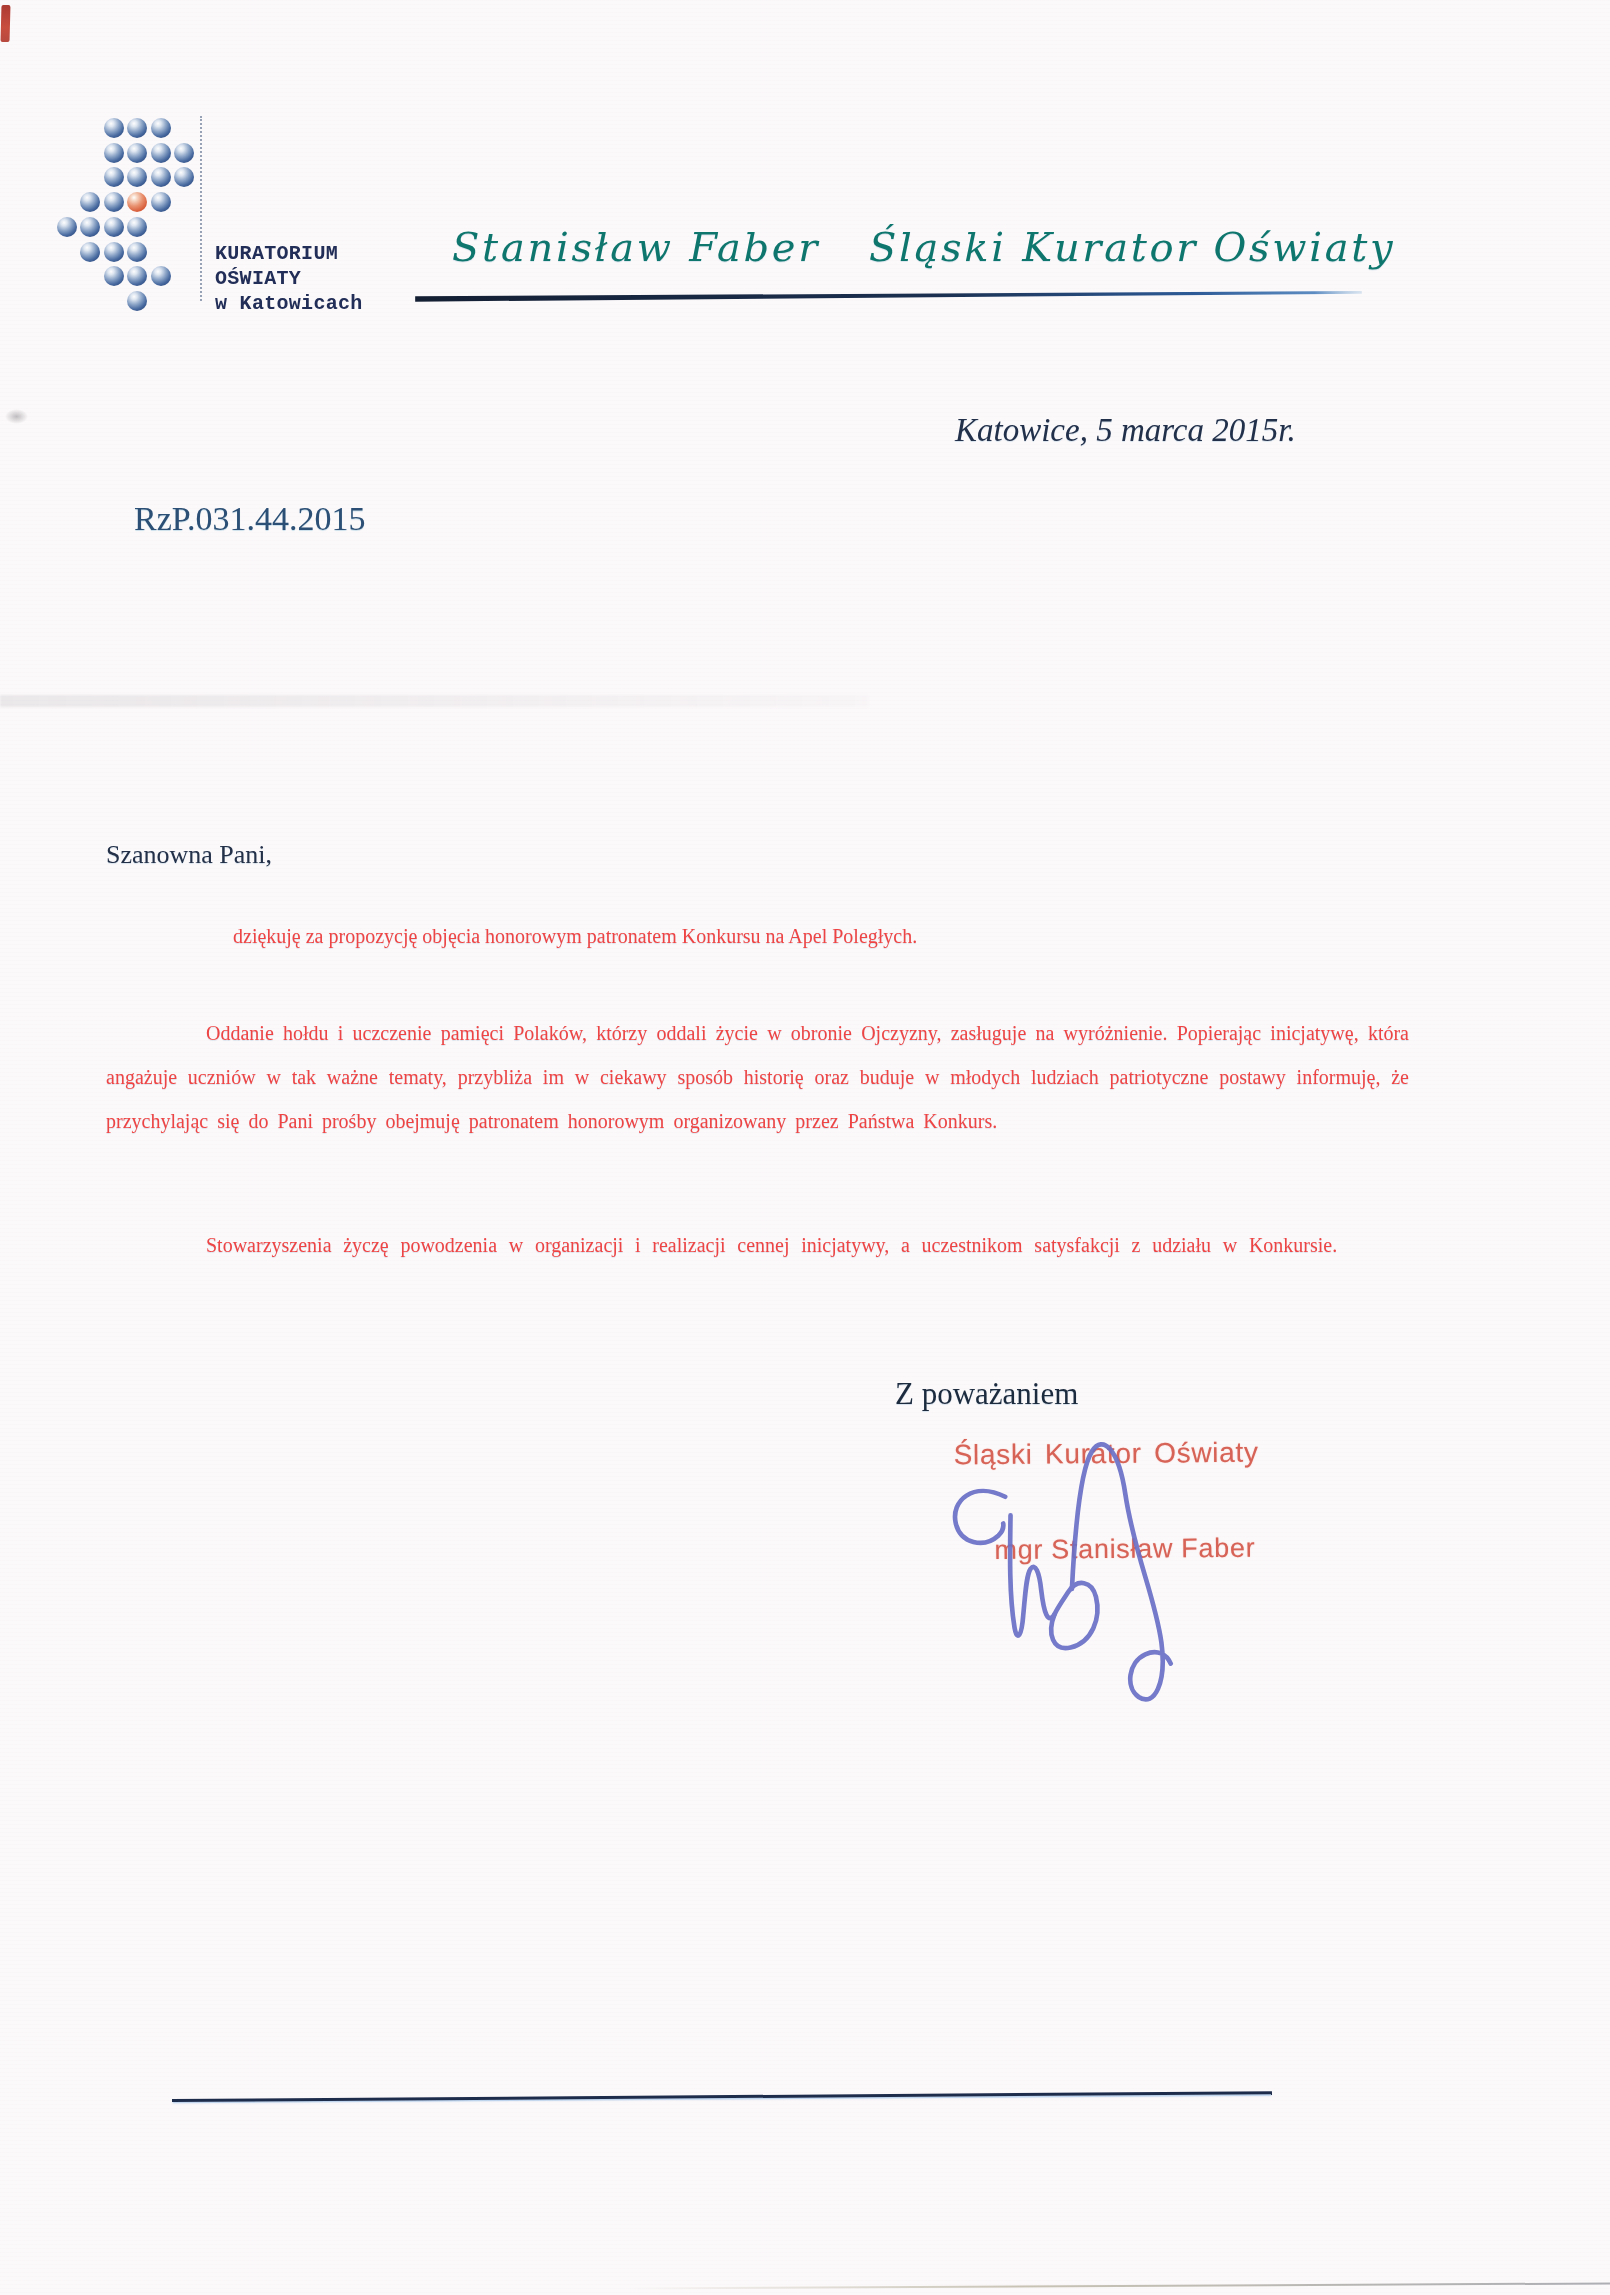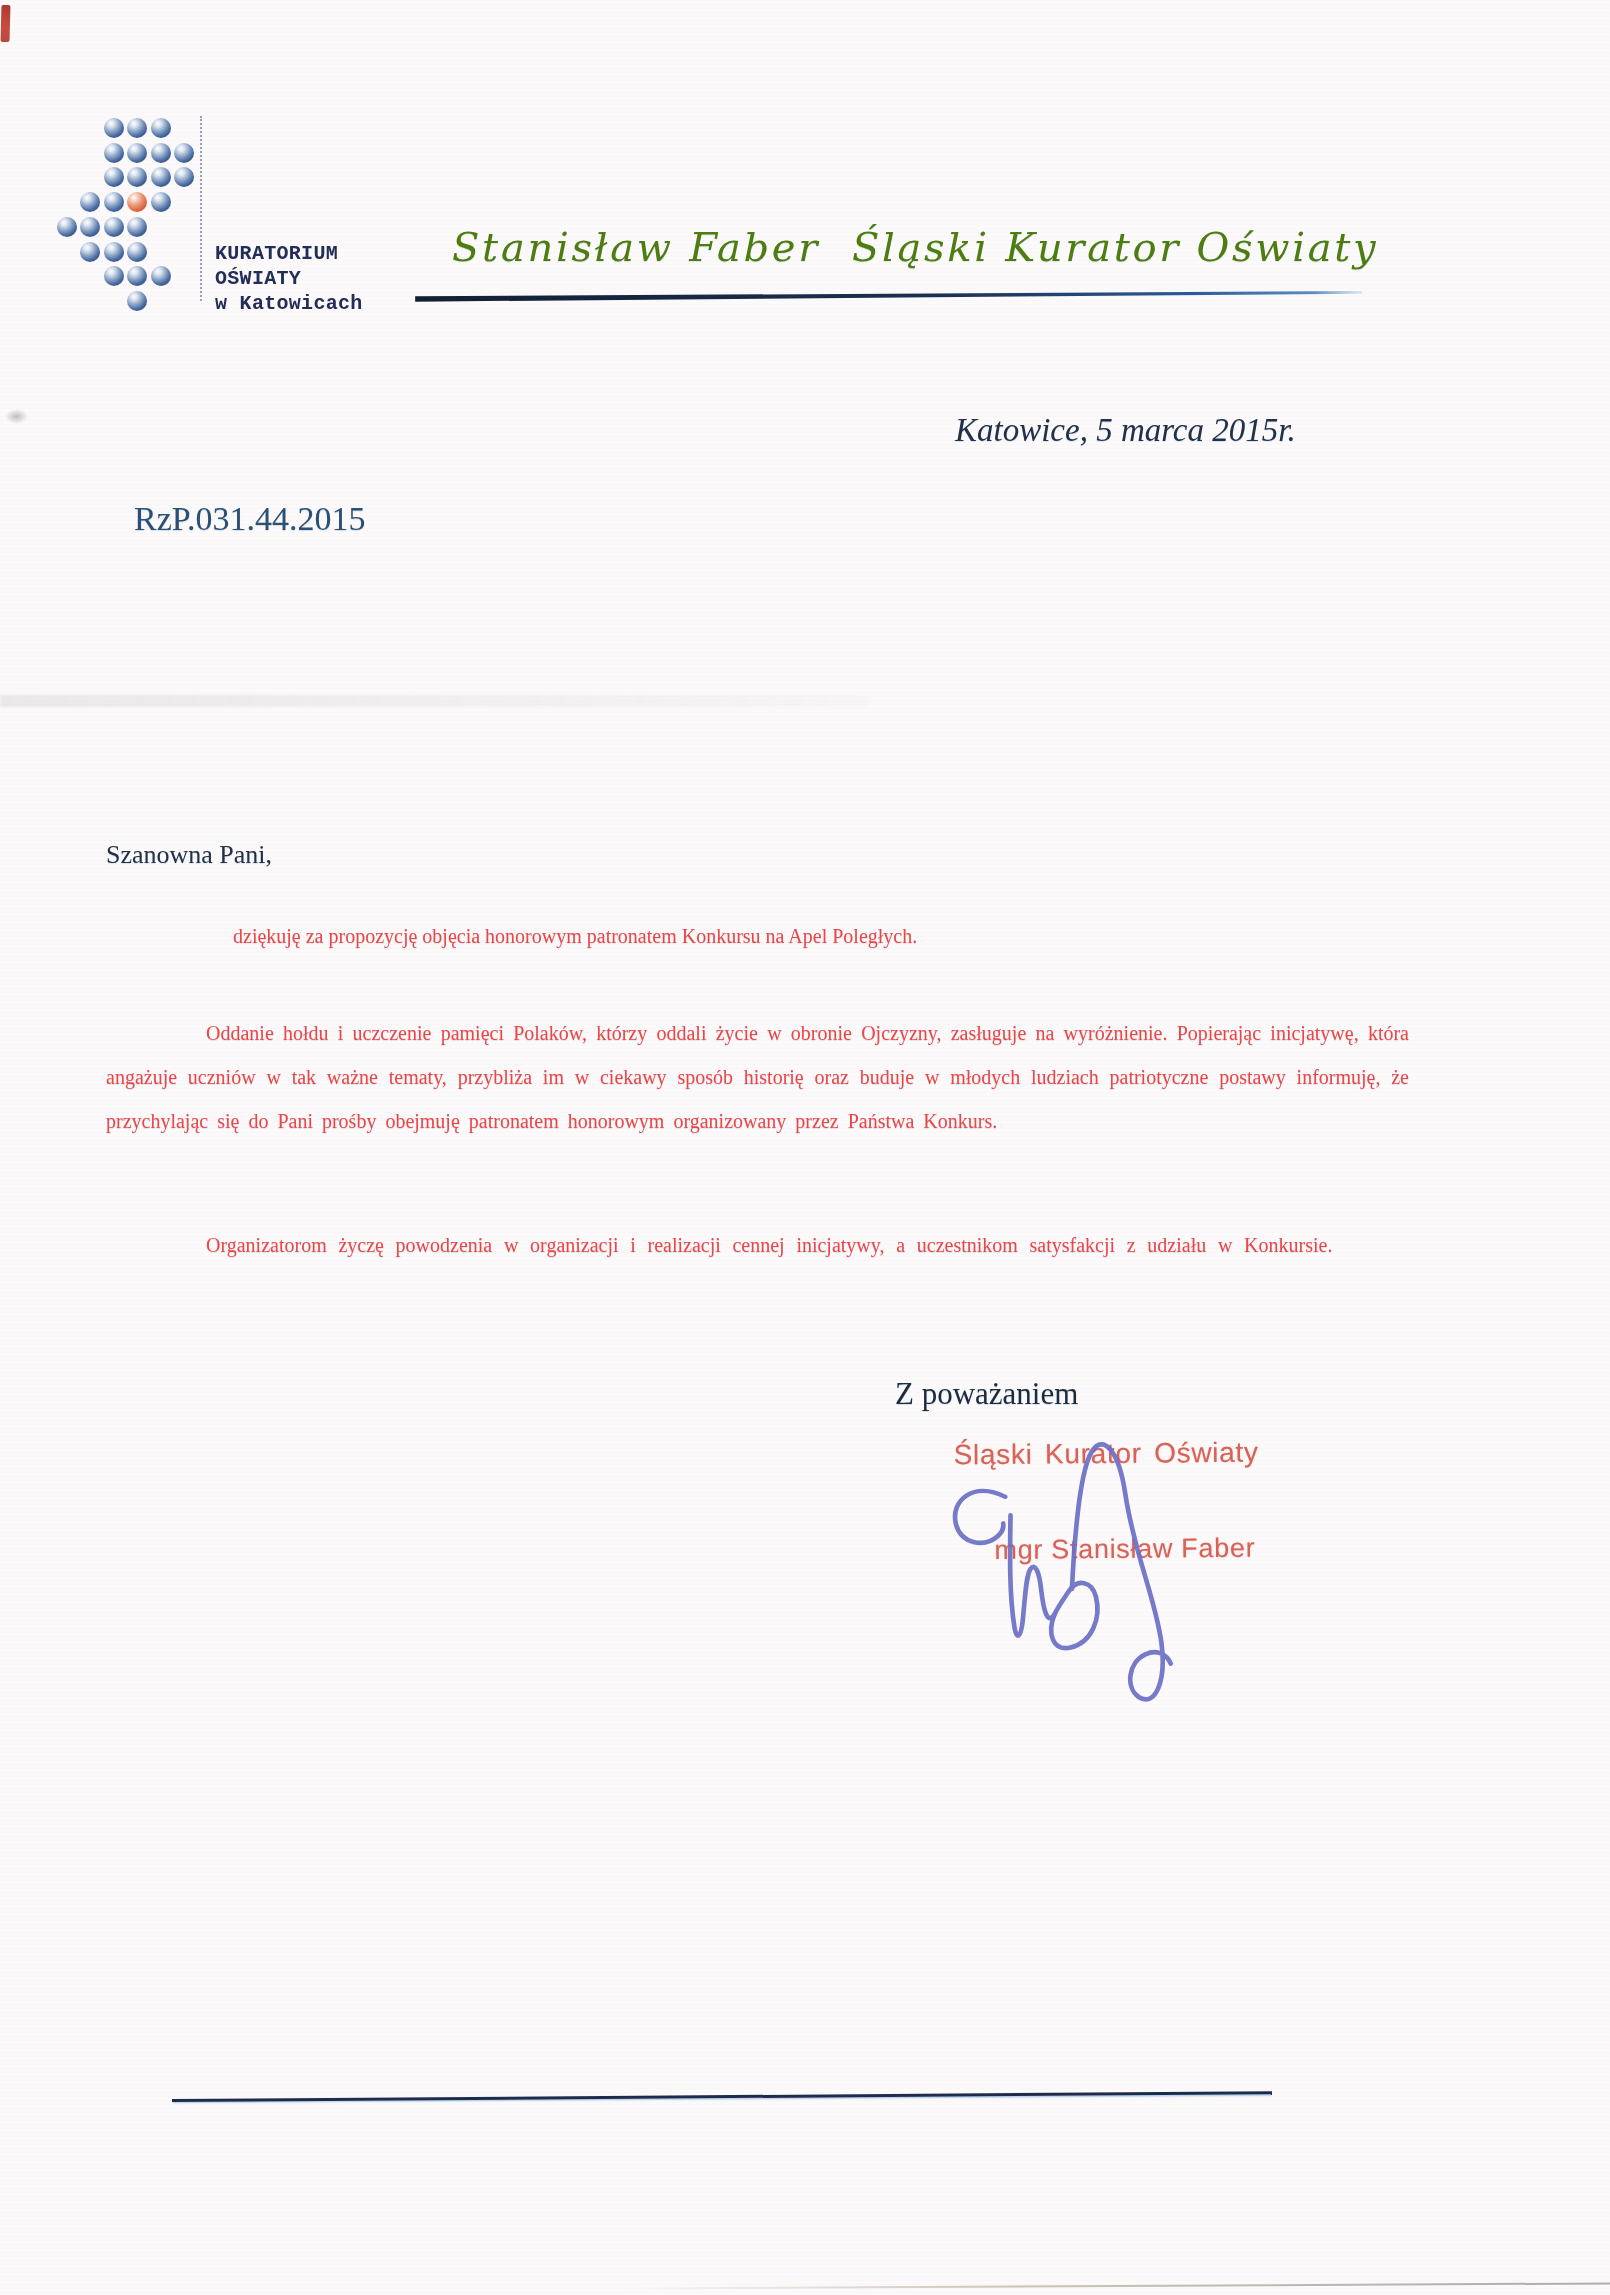--- a/index.html
+++ b/index.html
@@ -65,23 +65,23 @@
   .logo-text {
     position: absolute; left: 215px; top: 241px;
     font-family: Liberation Mono, monospace;
     font-weight: bold; font-size: 20px; line-height: 25px;
     color: #222e57; letter-spacing: 0.3px;
   }
 
   
   .header-script {
     position: absolute; left: 452px; top: 224px; width: 909px;
-    display: flex; gap: 32px; white-space: nowrap;
+    display: flex; gap: 49px; white-space: nowrap;
     font-family: "DejaVu Serif", serif; font-style: italic;
-    font-size: 40px; letter-spacing: 2.7px; color: #4d7c0f;
+    font-size: 40px; letter-spacing: 2.7px; color: #0f766e;
     text-shadow: 0 1.3px 0.7px rgba(70,140,185,0.18);
   }
   .header-rule { position: absolute; left: 414px; top: 291px; }
 
   
   .place-date {
     position: absolute; left: 955px; top: 412px;
     font-size: 33px; color: #22304a;
     text-shadow: 0 1.3px 0.7px rgba(70,140,185,0.2);
     font-style: italic;
@@ -203,21 +203,21 @@
     <polygon points="0,8 1420,0 1420,4 0,16" fill="url(#ruleGrad)"></polygon>
   </svg>
 
   <div class="place-date">Katowice, 5 marca 2015r.</div>
   <div class="reference">RzP.031.44.2015</div>
 
 
   <div class="salutation">Szanowna Pani,</div>
   <p class="para para-1">dziękuję za propozycję objęcia honorowym patronatem Konkursu na Apel Poległych.</p>
   <p class="para para-2">Oddanie hołdu i uczczenie pamięci Polaków, którzy oddali życie w obronie Ojczyzny, zasługuje na wyróżnienie. Popierając inicjatywę, która angażuje uczniów w tak ważne tematy, przybliża im w ciekawy sposób historię oraz buduje w młodych ludziach patriotyczne postawy informuję, że przychylając się do Pani prośby obejmuję patronatem honorowym organizowany przez Państwa Konkurs.</p>
-  <p class="para para-3">Organizatorom życzę powodzenia w organizacji i realizacji cennej inicjatywy, a uczestnikom satysfakcji z udziału w Konkursie.</p>
+  <p class="para para-3">Stowarzyszenia życzę powodzenia w organizacji i realizacji cennej inicjatywy, a uczestnikom satysfakcji z udziału w Konkursie.</p>
 
   <div class="valediction">Z poważaniem</div>
 
   <div class="stamp">
     <div class="stamp-line1">Śląski Kurator Oświaty</div>
     <div class="stamp-line2">mgr Stanisław Faber</div>
   </div>
 
   <svg class="signature" width="374" height="287" viewBox="0 0 560 430">
     <g fill="none" stroke="#6a70c6" stroke-width="7" stroke-linecap="round" opacity="0.92">

